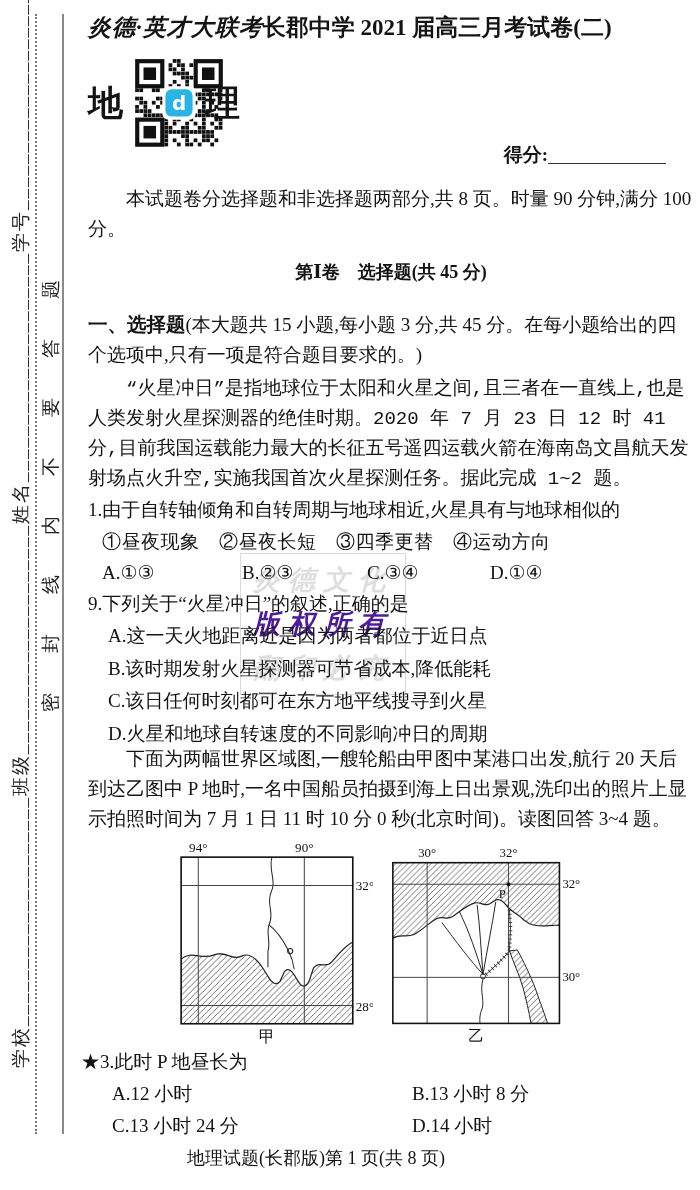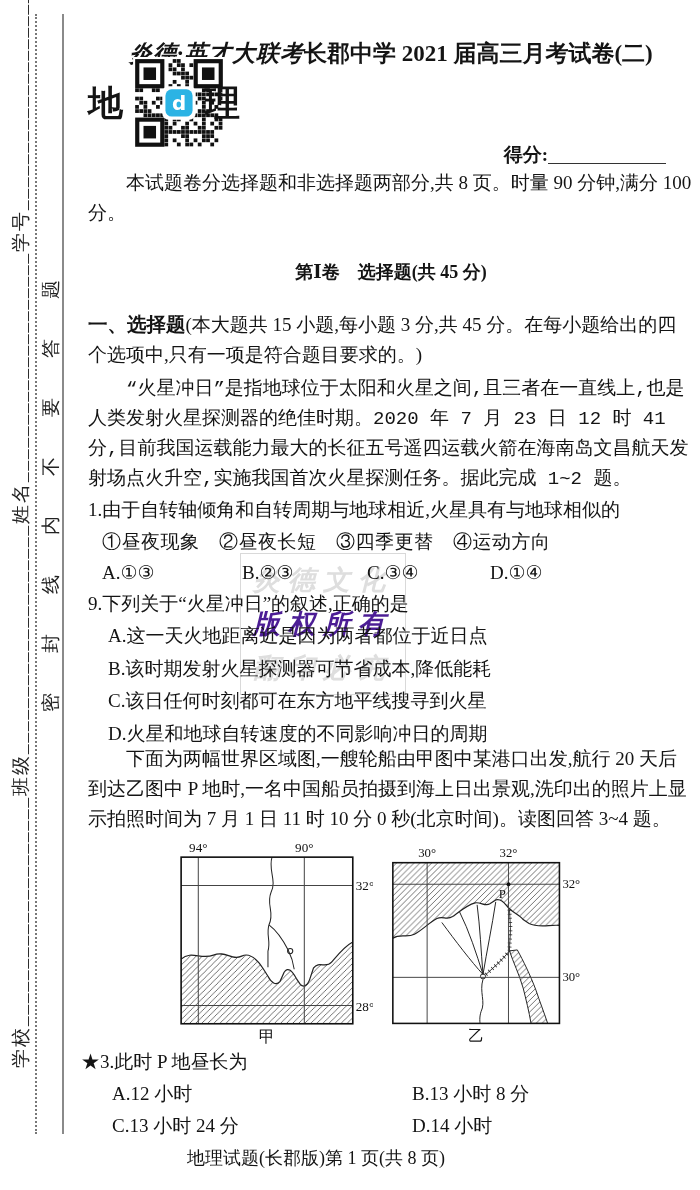--- a/index.html
+++ b/index.html
@@ -26,38 +26,38 @@
       display:flex; flex-direction:column; justify-content:space-between;
       padding:6px 0;font-style:italic; }
   .watermark div { font-size:27px; letter-spacing:8px; color:#dedede;
       font-weight:bold; line-height:40px; }
   .watermark .wm2 { color:#4c1d95; }
 
   
   .content { position:absolute; left:88px; top:0; width:606px; z-index:1; }
   .content > div, .content > p { position:absolute; left:0; width:606px; }
 
-  .exam-title { top:12px; text-align:center; font-size:23px; white-space:nowrap;margin-top:26px; }
+  .exam-title { top:12px; text-align:left; font-size:23px; white-space:nowrap; }
   .exam-title .brand { font-weight:900; font-style:italic; letter-spacing:1px; }
   .exam-title .rest  { font-weight:700; }
 
   .qr-wrap { top:57px; left:45px !important; width:92px !important; height:95px; }
 
   .subject-title { top:80px; text-align:left; font-size:35px; font-weight:bold;
       letter-spacing:4px; }
 
   .score-row { top:142px; text-align:right; padding-right:28px; font-size:19px;
       font-weight:bold; }
   .score-blank { display:inline-block; width:118px; height:19px;
       border-bottom:1.6px solid #333; vertical-align:-3px; }
 
   .body-text { font-size:19px; line-height:30px; }
   .indent { text-indent:2em; }
 
-  .intro { top:168px; }
+  .intro { top:184px; }
   .section-title { top:260px; text-align:center; font-size:18px; font-weight:bold; }
   .instruction { top:310px; }
   .instruction b { font-size:19.5px; }
   .passage1 { top:374px;font-family:Liberation Mono, monospace; }
 
   .q1 { top:494px; }
   .q1 .stem, .q1 .subopts { height:31.5px; line-height:31.5px; font-size:19px; }
   .subopts { padding-left:14px; letter-spacing:0.5px; }
   .optrow4 { display:grid; grid-template-columns:140px 125px 123px auto;
       padding-left:14px; font-size:19px; line-height:31.5px; }

